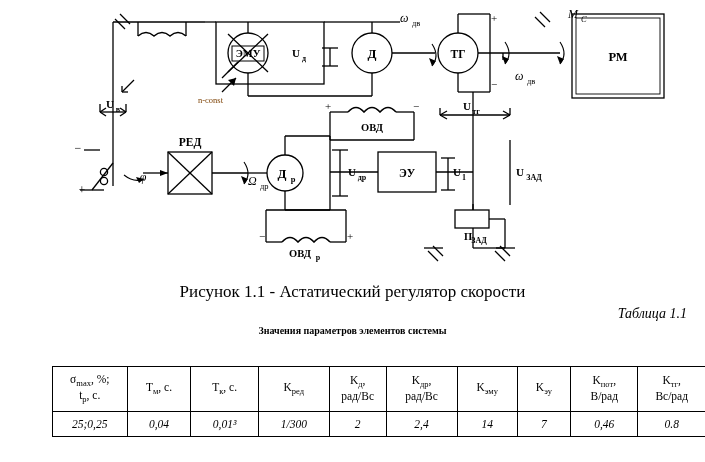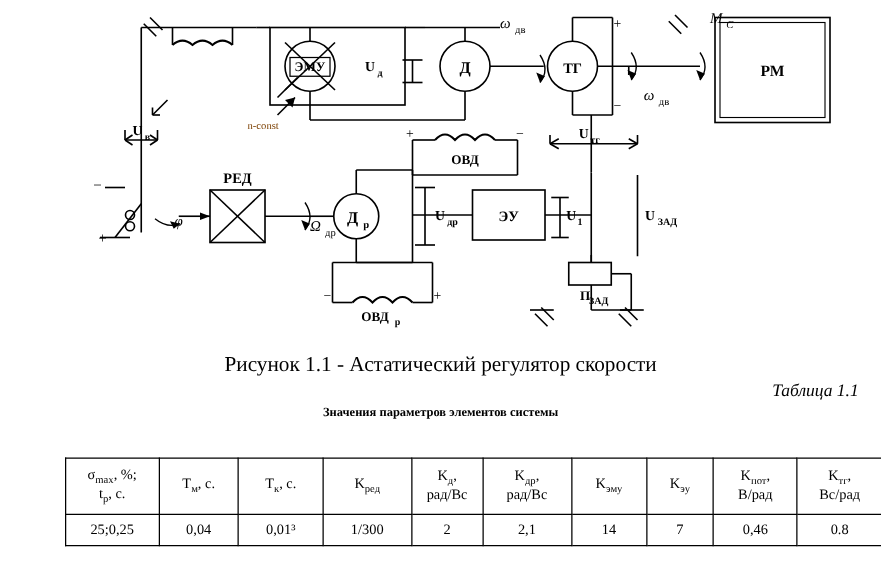--- a/index.html
+++ b/index.html
@@ -41,21 +41,21 @@
     margin-left:44px;
   }
   td,th{
     border:1px solid #000;
     text-align:center;
     vertical-align:middle;
     padding:2px 1px;
     font-weight:normal;
   }
   thead td{height:40px;line-height:1.15;}
-  tbody td{height:20px;}
+  tbody td{height:20px;font-style:italic;}
   sub{font-size:8.5px;}
 </style>
 </head>
 <body>
 
 <div class="page">
 
   <svg id="schematic" width="705" height="280" viewBox="0 0 705 280">
     <g fill="none" stroke="#000" stroke-width="1.3">
 
@@ -312,21 +312,21 @@
         <td>K<sub>тг</sub>,<br>Вс/рад</td>
       </tr>
     </thead>
     <tbody>
       <tr>
         <td>25;0,25</td>
         <td>0,04</td>
         <td>0,01³</td>
         <td>1/300</td>
         <td>2</td>
-        <td>2,1</td>
+        <td>2,4</td>
         <td>14</td>
         <td>7</td>
         <td>0,46</td>
         <td>0.8</td>
       </tr>
     </tbody>
   </table>
 
 </div>
 

